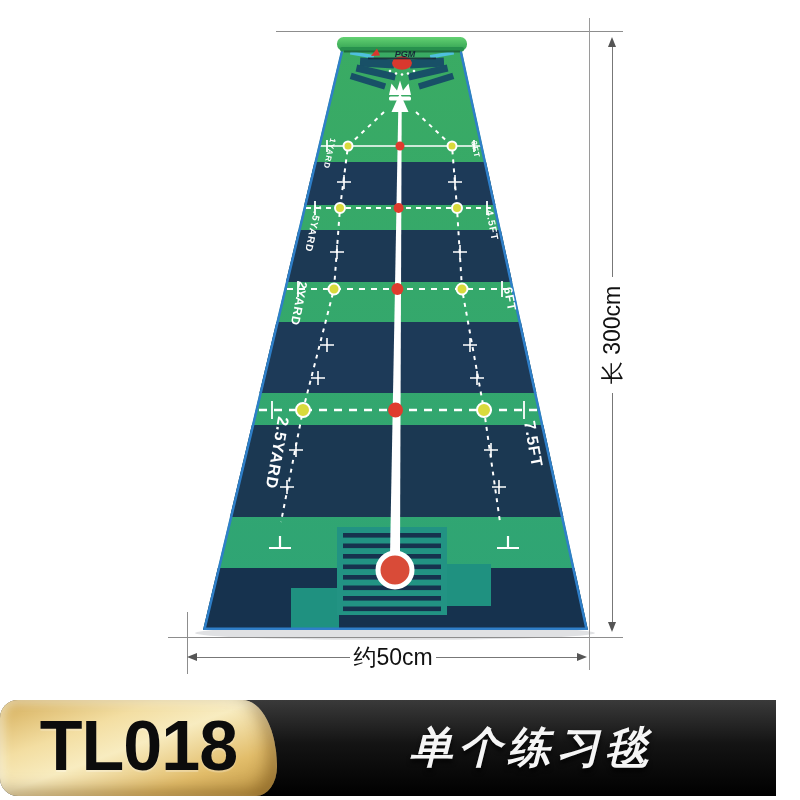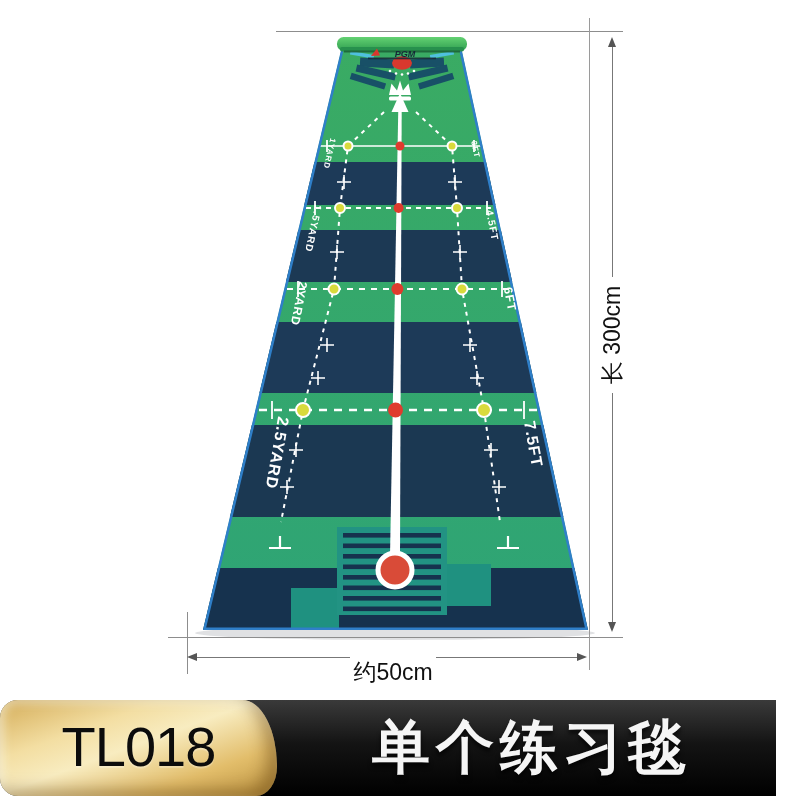--- a/index.html
+++ b/index.html
@@ -9,34 +9,34 @@
   .abs{position:absolute;}
   .hline{position:absolute;height:1px;background:#8d8d8d;}
   .vline{position:absolute;width:1px;background:#8d8d8d;}
   .arr{position:absolute;width:0;height:0;border-style:solid;}
   .arr-up{border-width:0 4.5px 10px 4.5px;border-color:transparent transparent #555 transparent;}
   .arr-down{border-width:10px 4.5px 0 4.5px;border-color:#555 transparent transparent transparent;}
   .arr-left{border-width:4.5px 10px 4.5px 0;border-color:transparent #555 transparent transparent;}
   .arr-right{border-width:4.5px 0 4.5px 10px;border-color:transparent transparent transparent #555;}
   .dim-text{position:absolute;color:#111;font-size:23px;font-weight:500;white-space:nowrap;}
   #len-label{left:612px;top:335px;transform:translate(-50%,-50%) rotate(-90deg);}
-  #wid-label{left:393px;top:672px;transform:translate(-50%,-50%);}
+  #wid-label{left:393px;top:657px;transform:translate(-50%,-50%);}
   #banner{position:absolute;left:0;top:700px;width:800px;height:96px;border-radius:18px;
           overflow:hidden;background:linear-gradient(180deg,#3a3a3a 0%,#141414 45%,#000 100%);}
   #gold-badge{position:absolute;left:0;top:0;width:277px;height:96px;
           border-radius:18px 50px 30px 18px / 18px 96px 42px 18px;
           background:linear-gradient(160deg,#d4ac57 0%,#f3dea2 30%,#f8ecc0 48%,#e2bd6a 75%,#bb923f 100%);
           box-shadow:inset -10px -6px 16px rgba(80,45,0,.38), inset 4px 4px 10px rgba(255,255,240,.55);
           display:flex;align-items:center;justify-content:center;}
-  #model-code{font-size:56px;font-weight:400;letter-spacing:-1px;color:#0c0c0c;
+  #model-code{font-size:70px;font-weight:700;letter-spacing:-1px;color:#0c0c0c;
           text-shadow:0 2px 1px rgba(255,255,255,.28);transform:translateY(-2px);}
   #product-title{position:absolute;left:277px;top:0;width:510px;height:96px;
           display:flex;align-items:center;justify-content:center;
-          font-size:58px;font-weight:900;letter-spacing:6px;color:#f5f5f5;
-          text-shadow:0 4px 4px rgba(0,0,0,.7);}
+          font-size:43px;font-weight:900;letter-spacing:6px;color:#f5f5f5;
+          text-shadow:0 4px 4px rgba(0,0,0,.7);font-style:italic;}
 </style>
 </head>
 <body>
 
 <div id="stage">
 
   <svg class="abs" style="left:0;top:0" width="800" height="800" viewBox="0 0 800 800">
     <defs>
       <clipPath id="matClip">
           <polygon points="343,42 460,42 588,630 203,630"></polygon>

